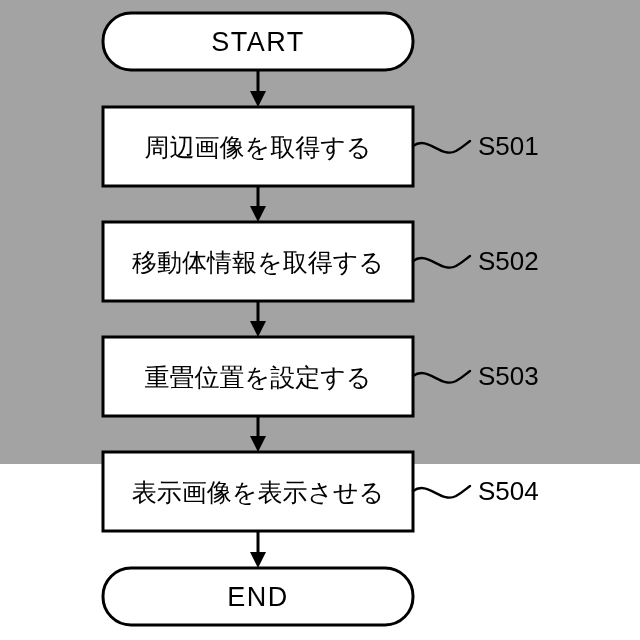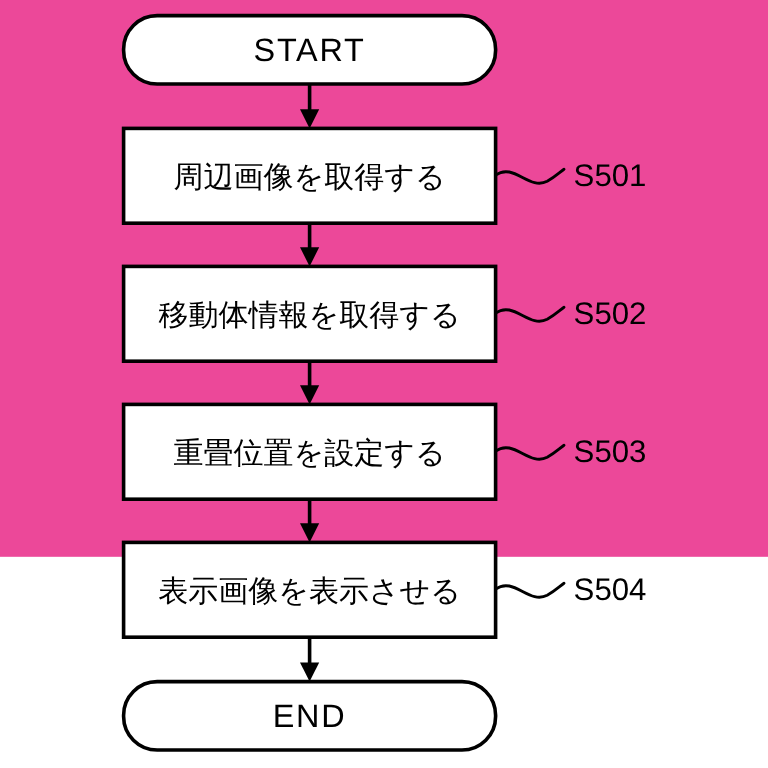--- a/index.html
+++ b/index.html
@@ -10,21 +10,21 @@
   body {
     width: 640px;
     height: 640px;
     overflow: hidden;
     font-family: "Liberation Sans", "DejaVu Sans", sans-serif;
   }
   #flowchart-canvas {
     position: relative;
     width: 640px;
     height: 464px;
-    background: #ec4899;
+    background: #a3a3a3;
   }
   svg.diagram {
     position: absolute;
     top: 0;
     left: 0;
     width: 640px;
     height: 640px;
     display: block;
   }
   .shape-outline {

